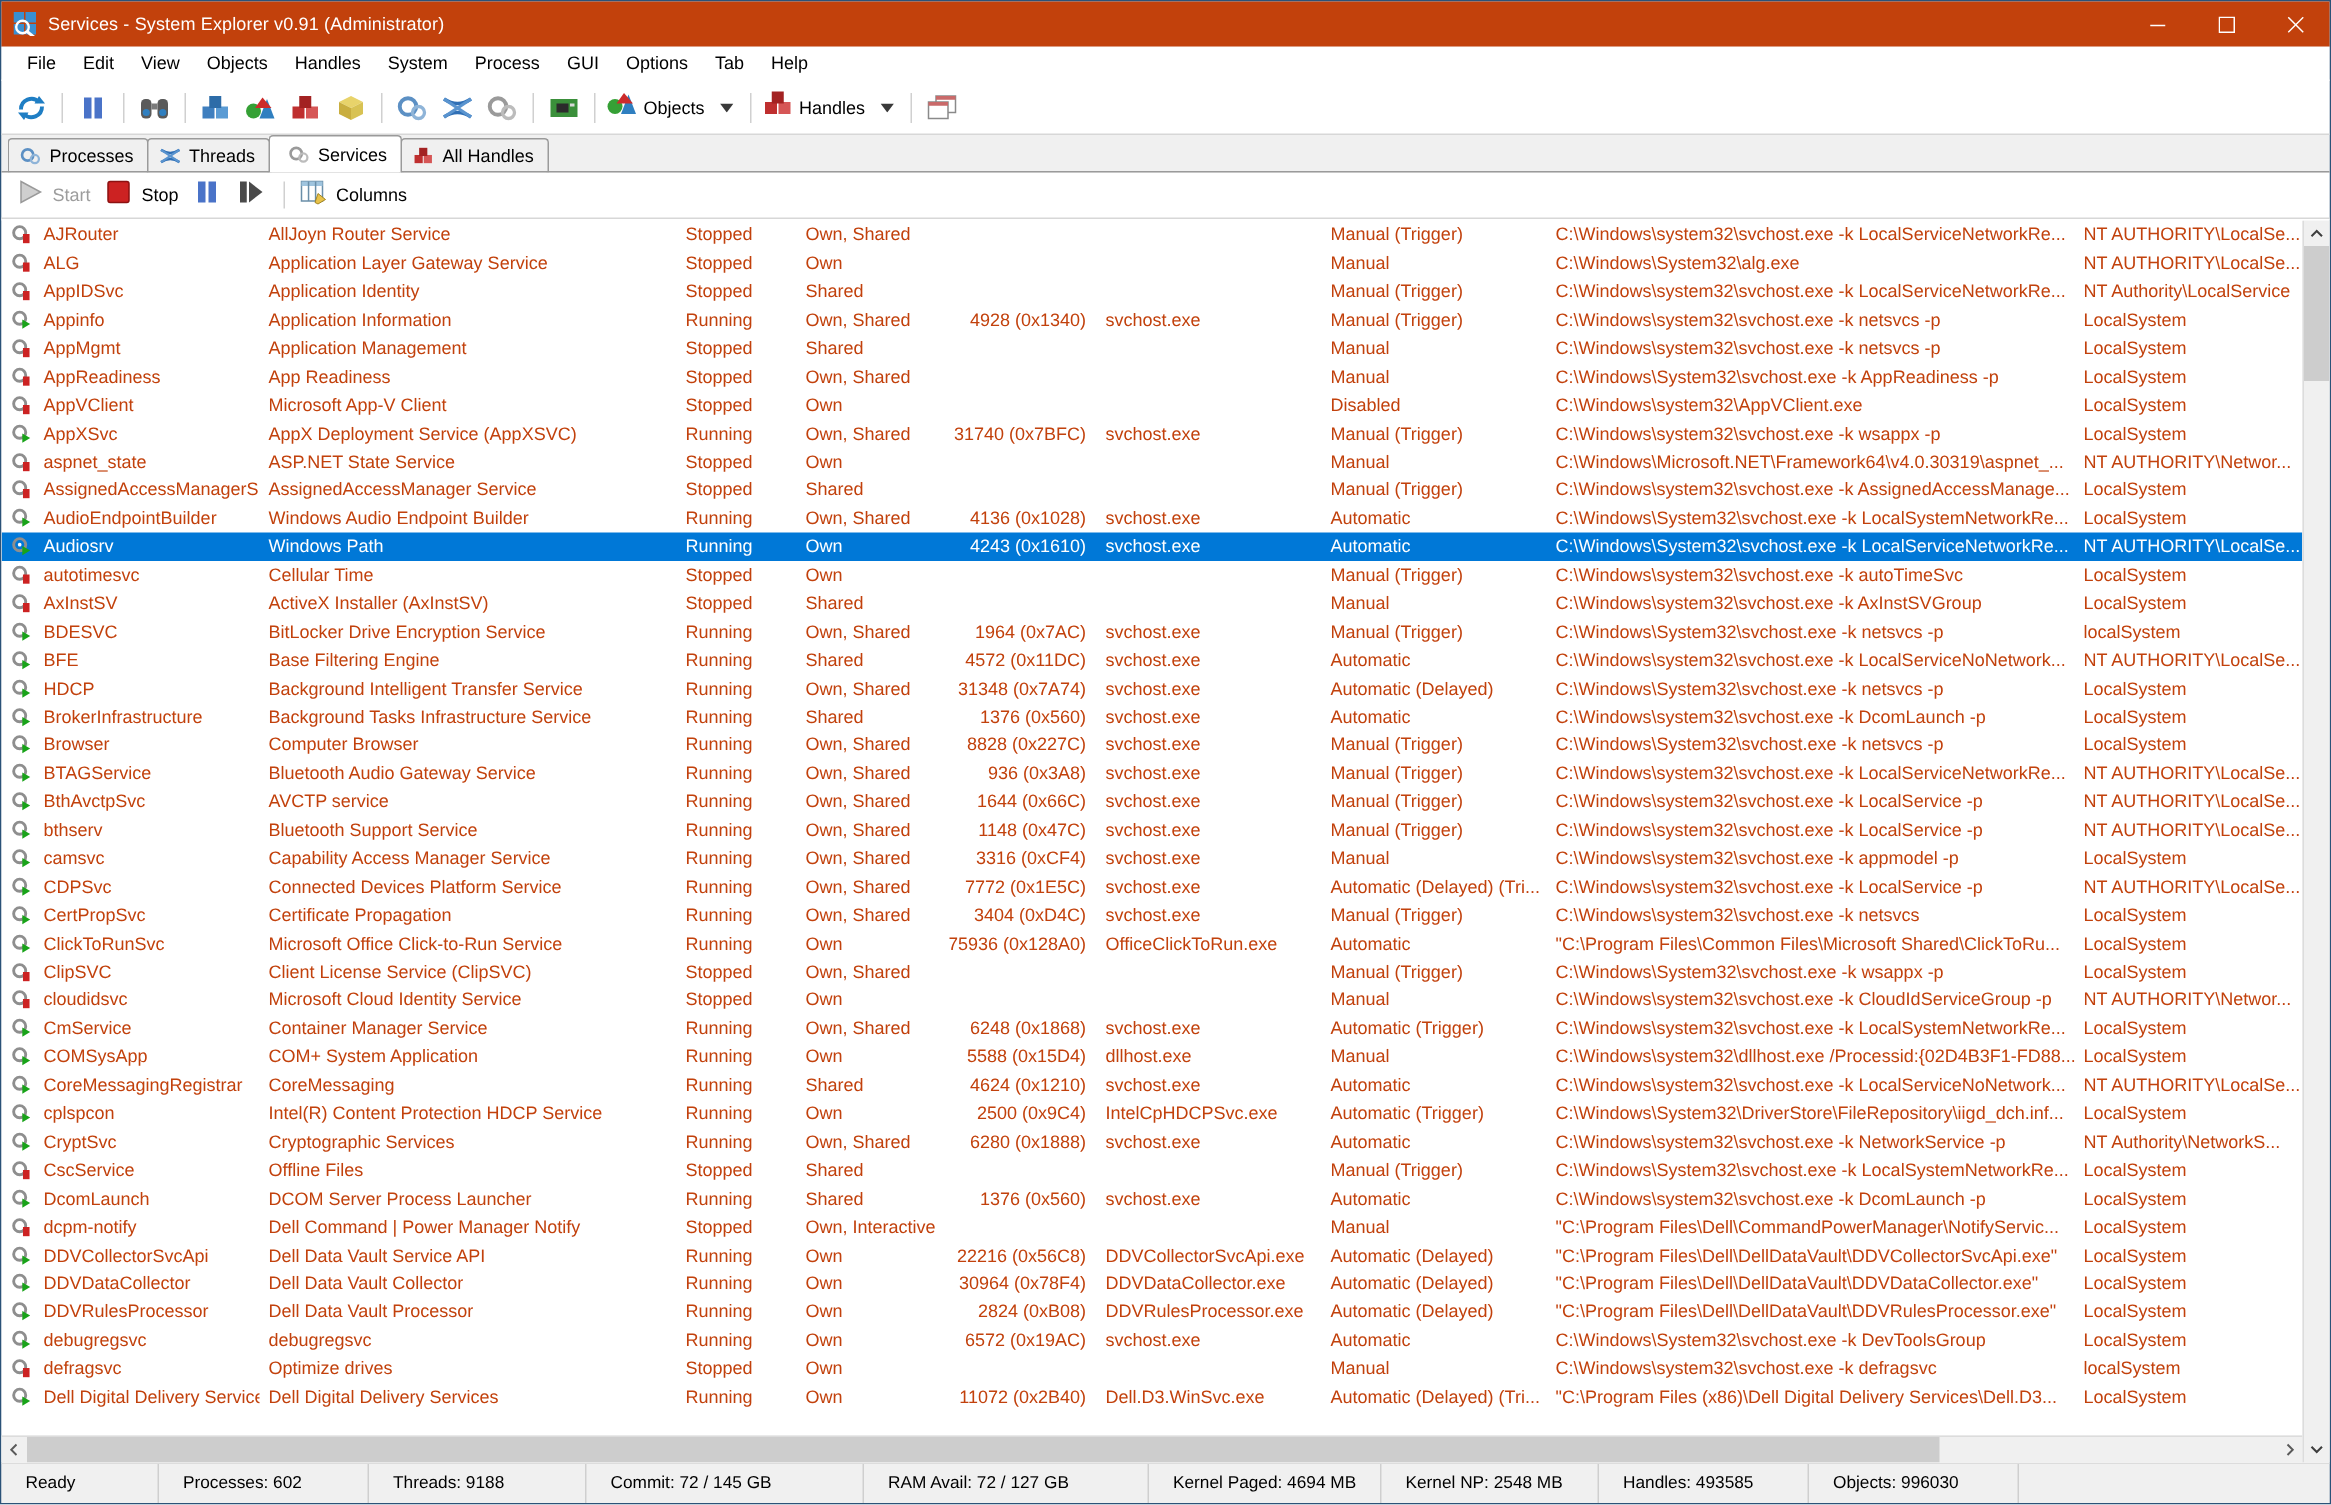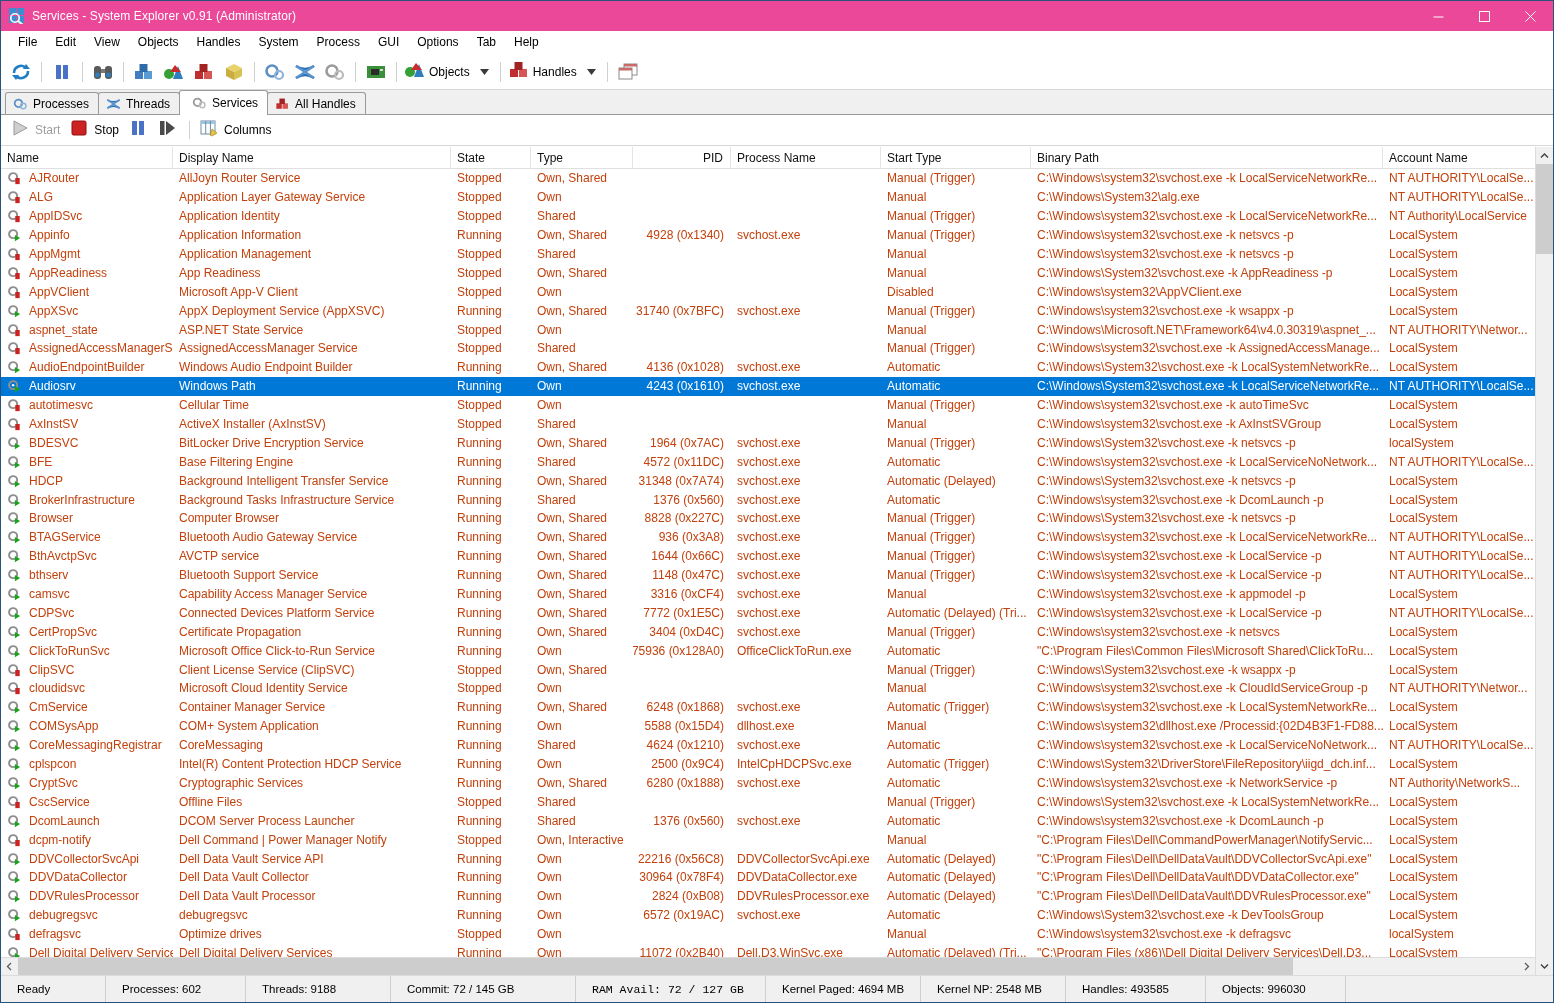--- a/index.html
+++ b/index.html
@@ -15,21 +15,21 @@
     position: relative;
     display: flex; flex-direction: column;
     background: #f0f0f0;
     border: 1px solid #2b5278;
     box-sizing: border-box;
   }
 
   
   .titlebar {
     height: 30px; min-height: 30px;
-    background: #ec4899;
+    background: #c2410c;
     display: flex; align-items: center;
     color: #ffffff;
     position: relative;
   }
   .titlebar .app-icon {
     width: 16px; height: 16px;
     margin-left: 8px; margin-right: 7px;
     position: relative; flex: none;
   }
   .titlebar .title-text {
@@ -513,31 +513,20 @@
           <line x1="11.4" y1="2" x2="11.4" y2="15" stroke="#6a8ea8"></line>
           <polygon points="11,16 13,10 18,14 13,17" fill="#e8c24a" stroke="#9b7d16" stroke-width="0.6"></polygon>
         </svg>
       </span>
       <span class="lbl">Columns</span>
     </div>
   </div>
 
   <div class="listwrap">
     <div class="listcol">
-      <div class="hdr">
-        <div class="hc c-name">Name</div>
-        <div class="hc c-disp">Display Name</div>
-        <div class="hc c-state">State</div>
-        <div class="hc c-type">Type</div>
-        <div class="hc c-pid num">PID</div>
-        <div class="hc c-proc">Process Name</div>
-        <div class="hc c-start">Start Type</div>
-        <div class="hc c-bin">Binary Path</div>
-        <div class="hc c-acct">Account Name</div>
-      </div>
       <div class="rows" id="rows-container">
           <div class="row">
             <div class="cell c-name namecell">
               <span style="flex: 0 0 auto; display: flex; margin-right: 4px;">
                 <svg class="svcicon" viewBox="0 0 16 16">
                   <circle cx="7" cy="7" r="4.6" fill="none" stroke="#8e8e8e" stroke-width="2.2"></circle>
                   <circle cx="7" cy="7" r="1.4" fill="#ffffff"></circle>
                   <rect x="9.5" y="8" width="5" height="7" fill="#cc2222"></rect>
                 </svg>
               </span>
@@ -1404,20 +1393,20 @@
           </svg>
       </div>
     </div>
   </div>
 
   <div class="statusbar" id="statusbar">
       <div class="sp" style="width: 105px;">Ready</div>
       <div class="sp" style="width: 140px;">Processes: 602</div>
       <div class="sp" style="width: 145px;">Threads: 9188</div>
       <div class="sp" style="width: 185px;">Commit: 72 / 145 GB</div>
-      <div class="sp" style="width: 190px; font-family: Liberation Mono, monospace;">RAM Avail: 72 / 127 GB</div>
+      <div class="sp" style="width: 190px;">RAM Avail: 72 / 127 GB</div>
       <div class="sp" style="width: 155px;">Kernel Paged: 4694 MB</div>
       <div class="sp" style="width: 145px;">Kernel NP: 2548 MB</div>
       <div class="sp" style="width: 140px;">Handles: 493585</div>
       <div class="sp" style="width: 140px;">Objects: 996030</div>
     </div>
 
 </div>
 
 </body></html>

